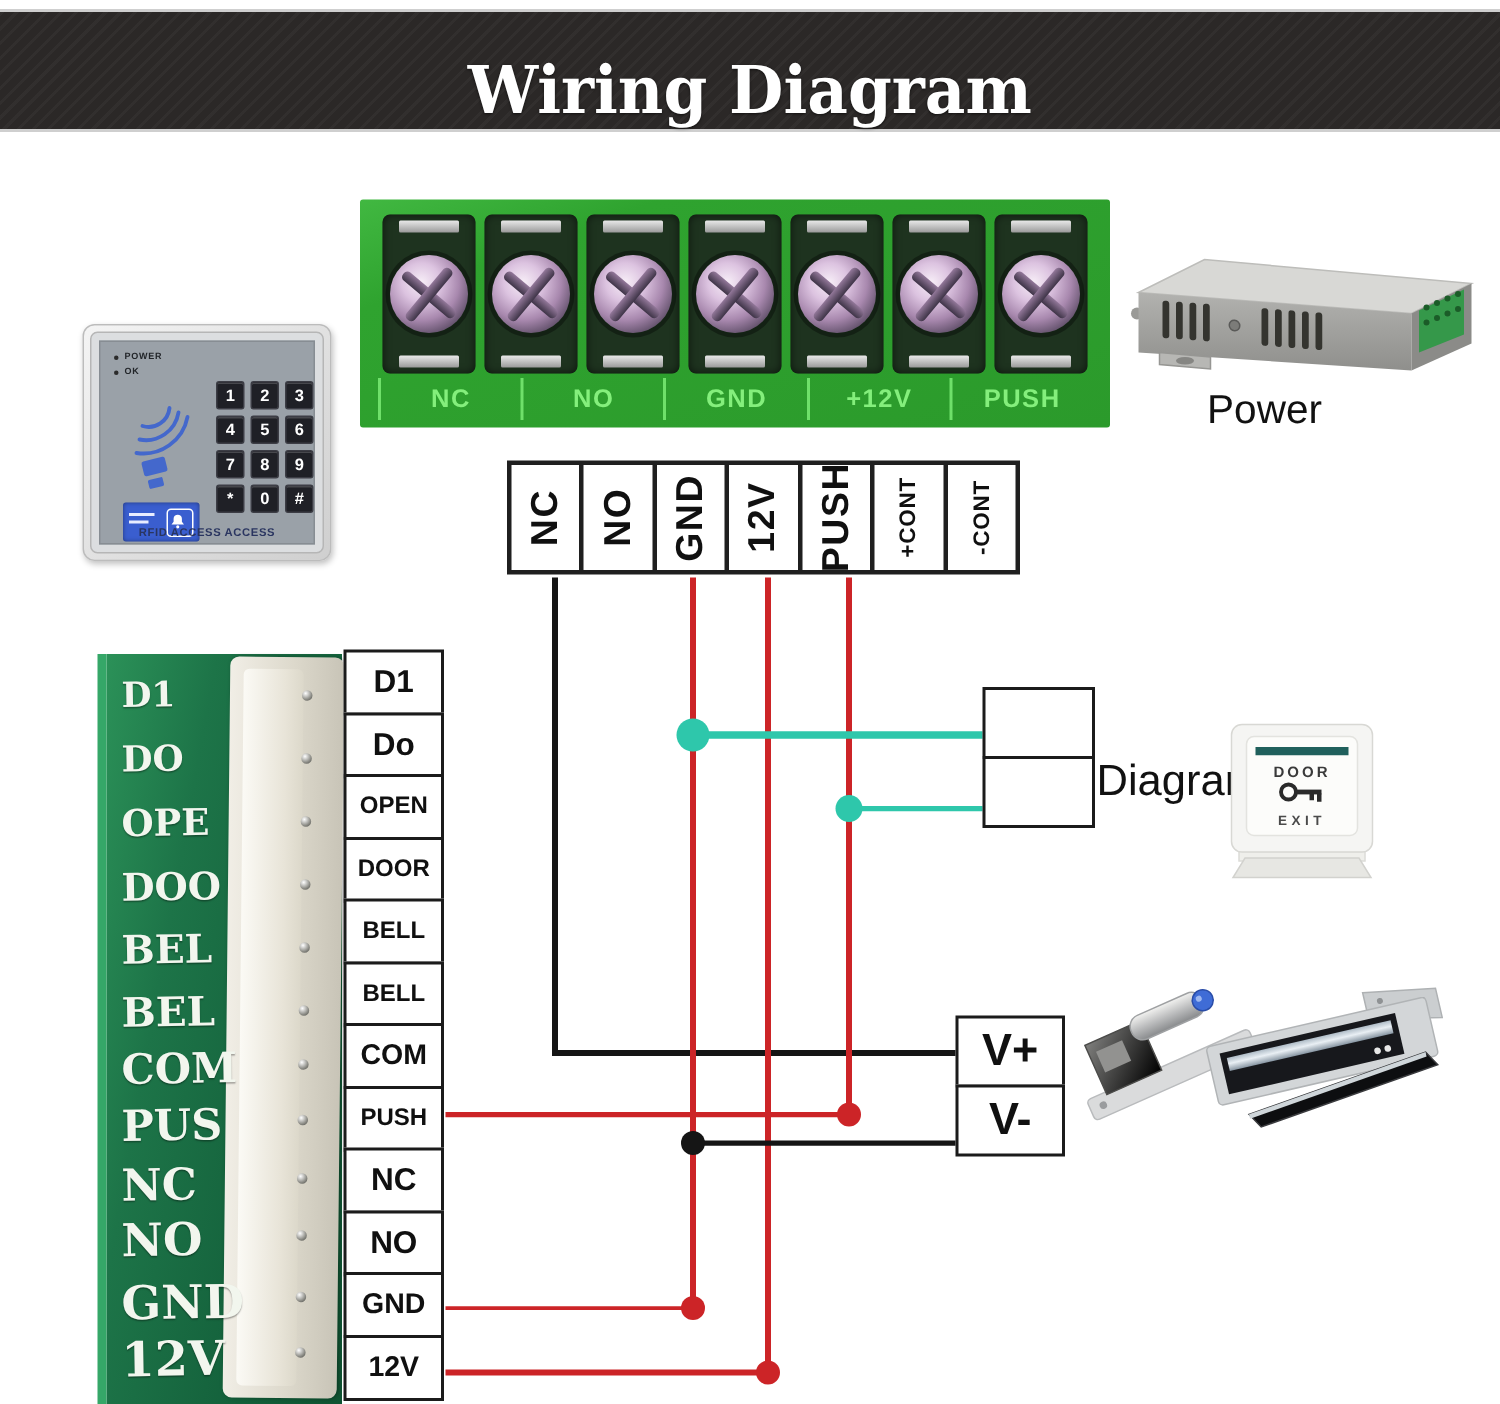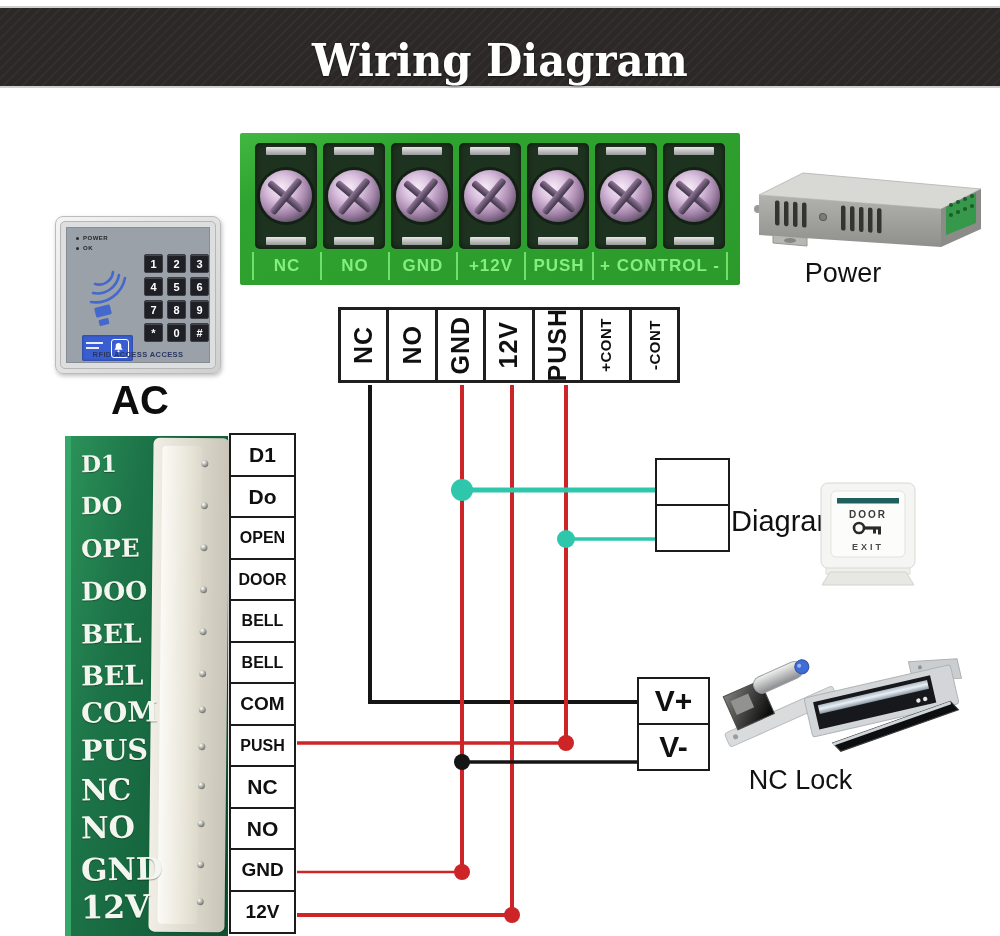--- a/index.html
+++ b/index.html
@@ -147,21 +147,20 @@
         <div class="screw-unit">
           <div class="screw-head"></div>
         </div>
       </div>
     <div class="tb-strip">
         <div class="tb-cell">NC</div>
         <div class="tb-cell">NO</div>
         <div class="tb-cell">GND</div>
         <div class="tb-cell">+12V</div>
         <div class="tb-cell">PUSH</div>
-        <div class="tb-cell wide">+ CONTROL -</div>
       </div>
   </div>
 
   <svg class="power-photo" viewBox="0 0 240 115">
     <defs>
       <linearGradient id="gpsFront" x1="0" y1="0" x2="0" y2="1">
         <stop offset="0" stop-color="#b2b2af"></stop>
           <stop offset="1" stop-color="#8f8f8c"></stop>
       </linearGradient>
     </defs>
@@ -243,21 +242,20 @@
           <div class="key">7</div>
           <div class="key">8</div>
           <div class="key">9</div>
           <div class="key">*</div>
           <div class="key">0</div>
           <div class="key">#</div>
         </div>
       <div class="kp-brand">RFID ACCESS ACCESS</div>
     </div>
   </div>
-  <div class="ac-label">AC</div>
 
   <div class="top-row">
       <div class="trow-cell">
         <div class="trow-label">NC</div>
       </div>
       <div class="trow-cell">
         <div class="trow-label">NO</div>
       </div>
       <div class="trow-cell">
         <div class="trow-label">GND</div>
@@ -355,21 +353,20 @@
       <circle cx="41" cy="50" r="5" fill="none" stroke="#2a2a2a" stroke-width="2.6"></circle>
       <rect x="46" y="48.4" width="17" height="3.2" fill="#2a2a2a"></rect>
       <rect x="55" y="51" width="3" height="4.5" fill="#2a2a2a"></rect>
       <rect x="60" y="51" width="3" height="5.5" fill="#2a2a2a"></rect>
     </g>
     <text x="50" y="72" text-anchor="middle" font-family="Liberation Sans" font-size="9" font-weight="bold" fill="#4a4a4a" letter-spacing="3">EXIT</text>
   </svg>
 
   <div class="term-box vplus">V+</div>
   <div class="term-box vminus">V-</div>
-  <div class="nclock-label">NC Lock</div>
 
   <svg class="bolt-photo" viewBox="0 0 135 110">
     <defs>
       <linearGradient id="gCyl" x1="0" y1="0" x2="0" y2="1">
         <stop offset="0" stop-color="#f2f2f0"></stop>
           <stop offset=".5" stop-color="#bcbdbe"></stop>
           <stop offset="1" stop-color="#888a8c"></stop>
       </linearGradient>
       <linearGradient id="gBody" x1="0" y1="0" x2="1" y2="1">
         <stop offset="0" stop-color="#7f7f7d"></stop>

